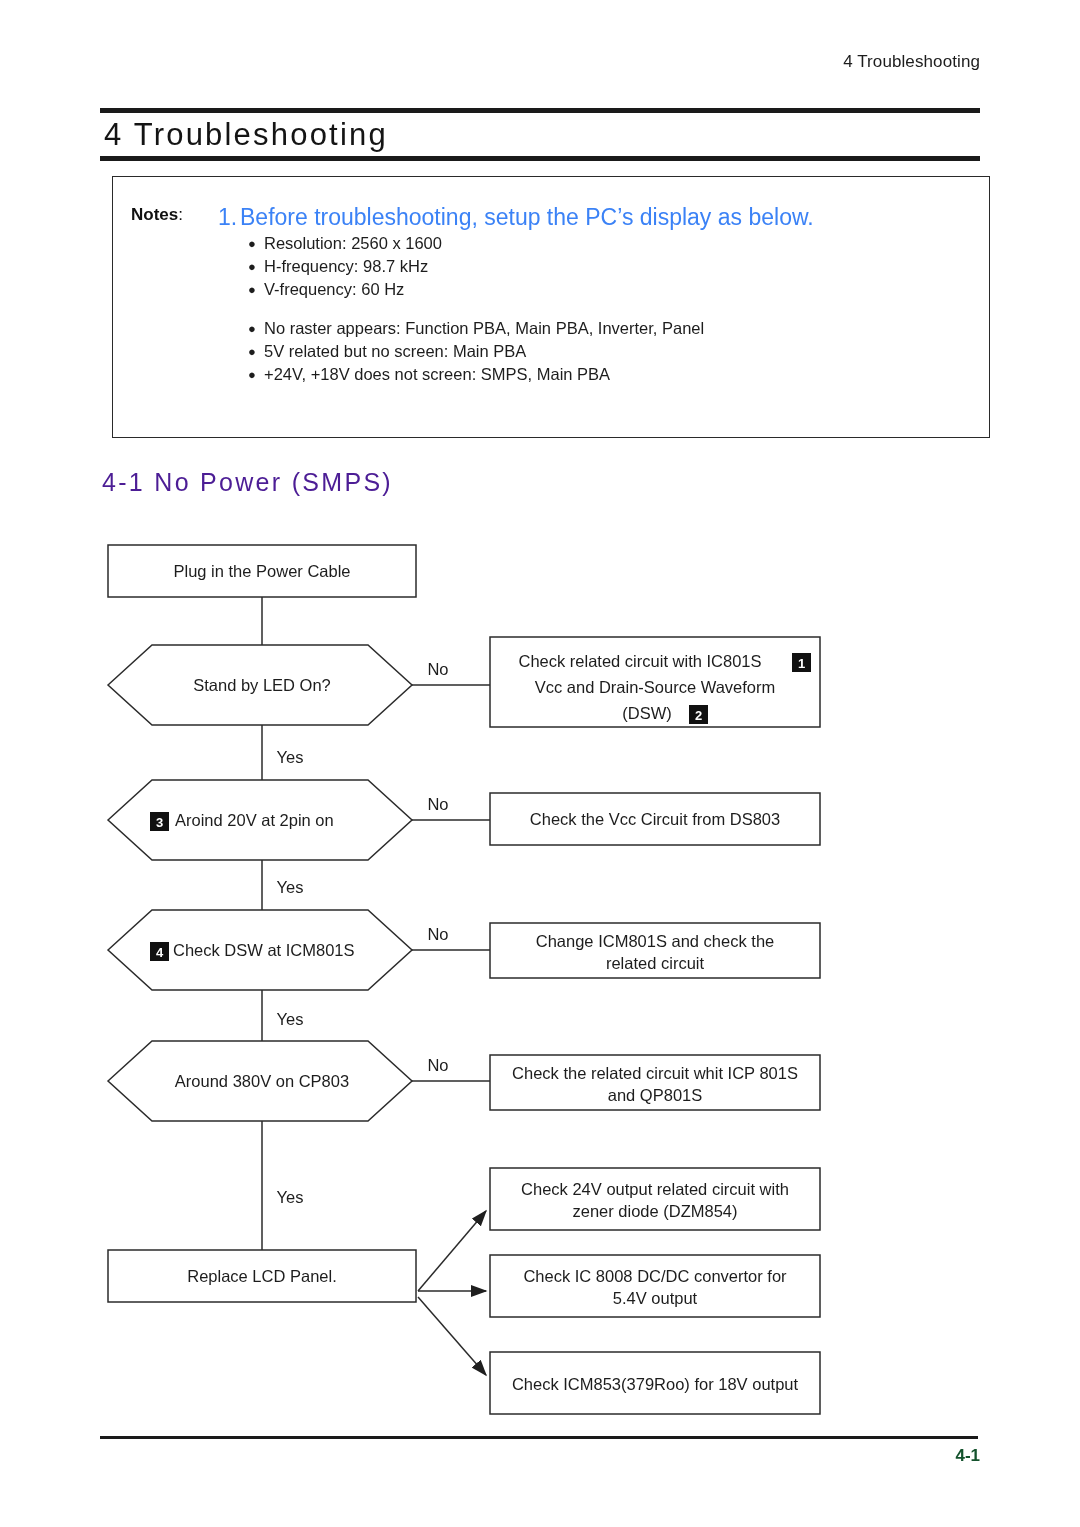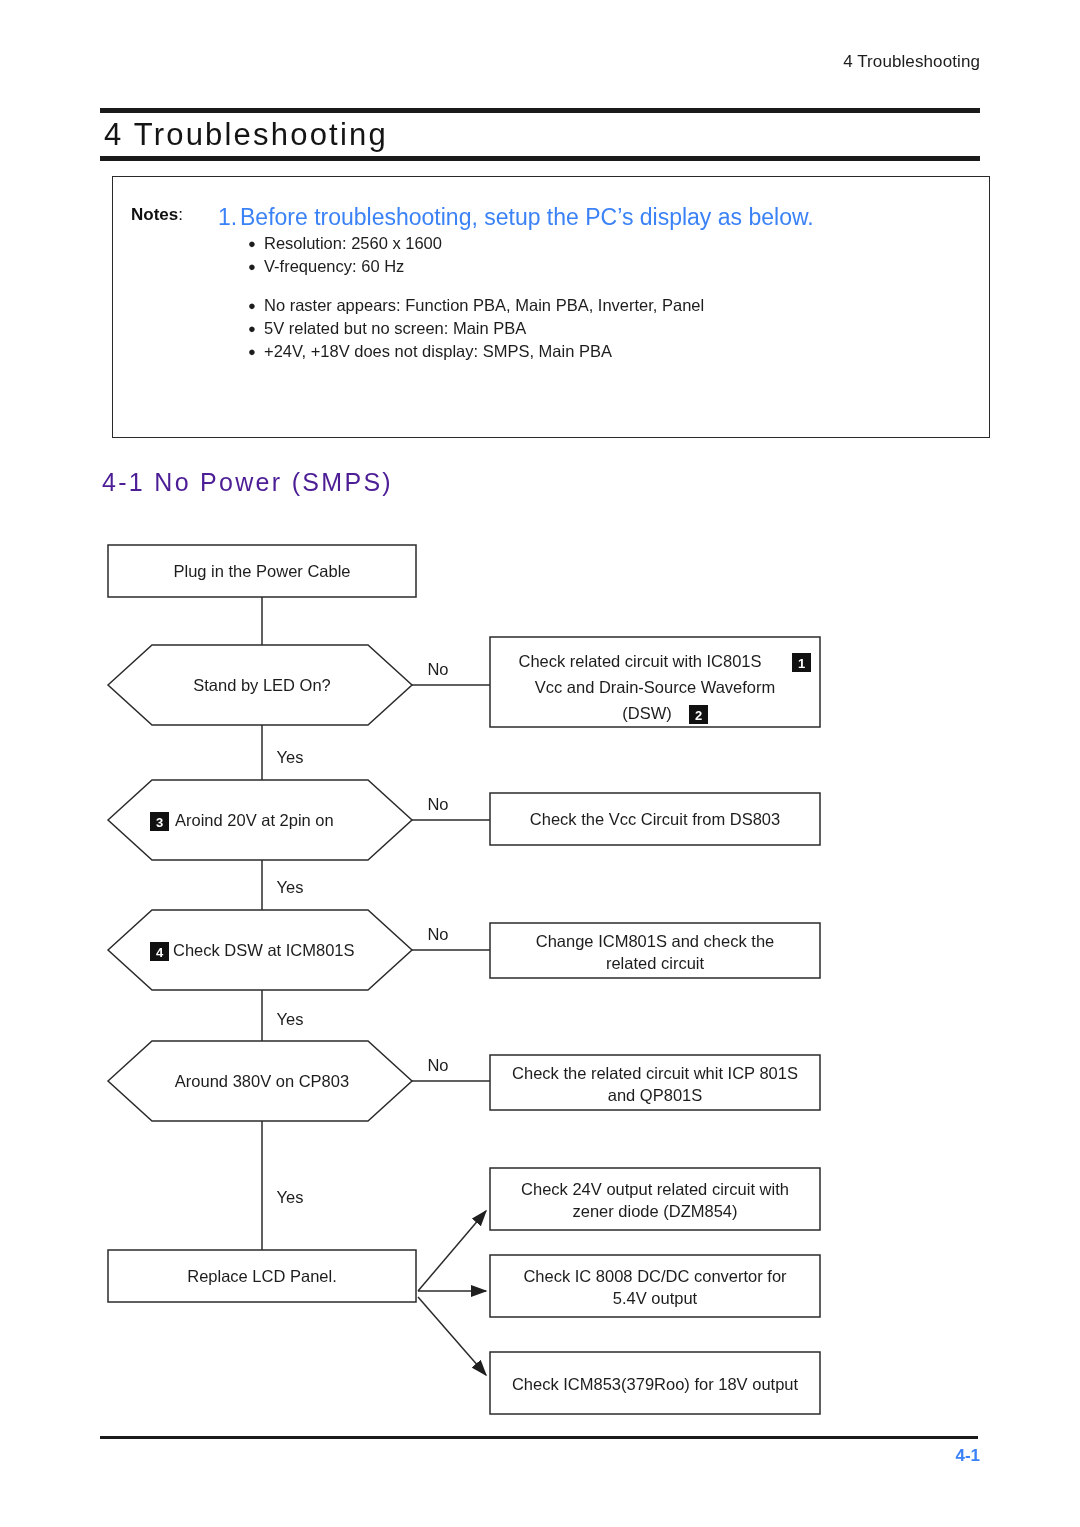--- a/index.html
+++ b/index.html
@@ -167,21 +167,21 @@
     width: 878px;
     height: 2.5px;
     background: #1a1a1a;
   }
   .footer-page {
     position: absolute;
     right: 100px;
     top: 1446px;
     font-size: 17px;
     font-weight: bold;
-    color: #3b82f6;
+    color: #14532d;
   }
 </style>
 </head>
 <body>
 
 <div class="page">
 
   <div class="running-header">4 Troubleshooting</div>
 
   <div class="title-block">
@@ -197,36 +197,39 @@
       </div>
       <div class="notes-body">
 
         <div class="note-item">
           <span class="note-num">1.</span><span>Before troubleshooting, setup the PC’s display as below.</span>
         </div>
         <div class="note-sub">
           <span class="bullet">●</span><span>Resolution: 2560 x 1600</span>
         </div>
         <div class="note-sub">
+          <span class="bullet">●</span><span>H-frequency: 98.7 kHz</span>
+        </div>
+        <div class="note-sub">
           <span class="bullet">●</span><span>V-frequency: 60 Hz</span>
         </div>
 
         <div class="note-gap"></div>
 
 
         <div class="note-gap"></div>
 
         <div class="note-sub">
           <span class="bullet">●</span><span>No raster appears: Function PBA,  Main PBA, Inverter, Panel</span>
         </div>
         <div class="note-sub">
           <span class="bullet">●</span><span>5V related but no screen: Main PBA</span>
         </div>
         <div class="note-sub">
-          <span class="bullet">●</span><span>+24V, +18V does not display: SMPS, Main PBA</span>
+          <span class="bullet">●</span><span>+24V, +18V does not screen: SMPS, Main PBA</span>
         </div>
 
       </div>
     </div>
   </div>
 
   <div class="section-heading">4-1 No Power (SMPS)</div>
 
   <div class="flow-wrap">
     <svg class="flow-svg" width="880" height="890" viewBox="0 0 880 890" xmlns="http://www.w3.org/2000/svg">

